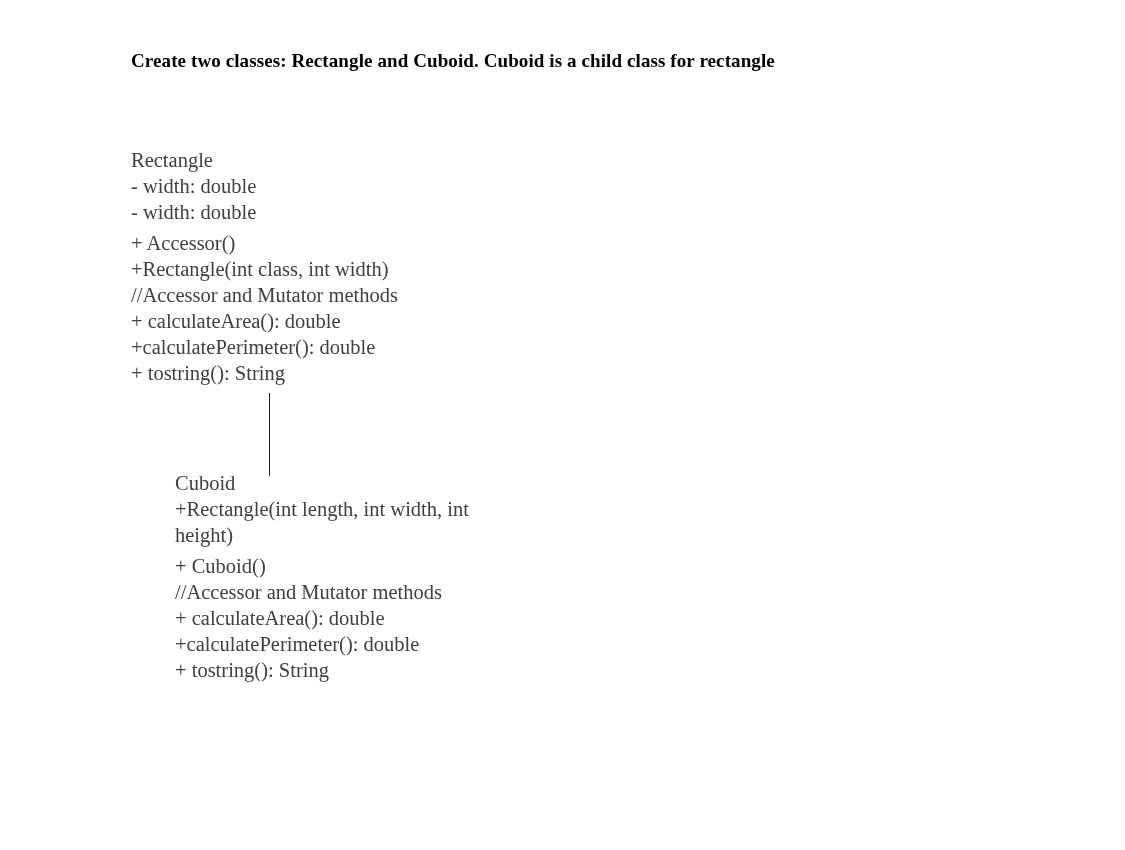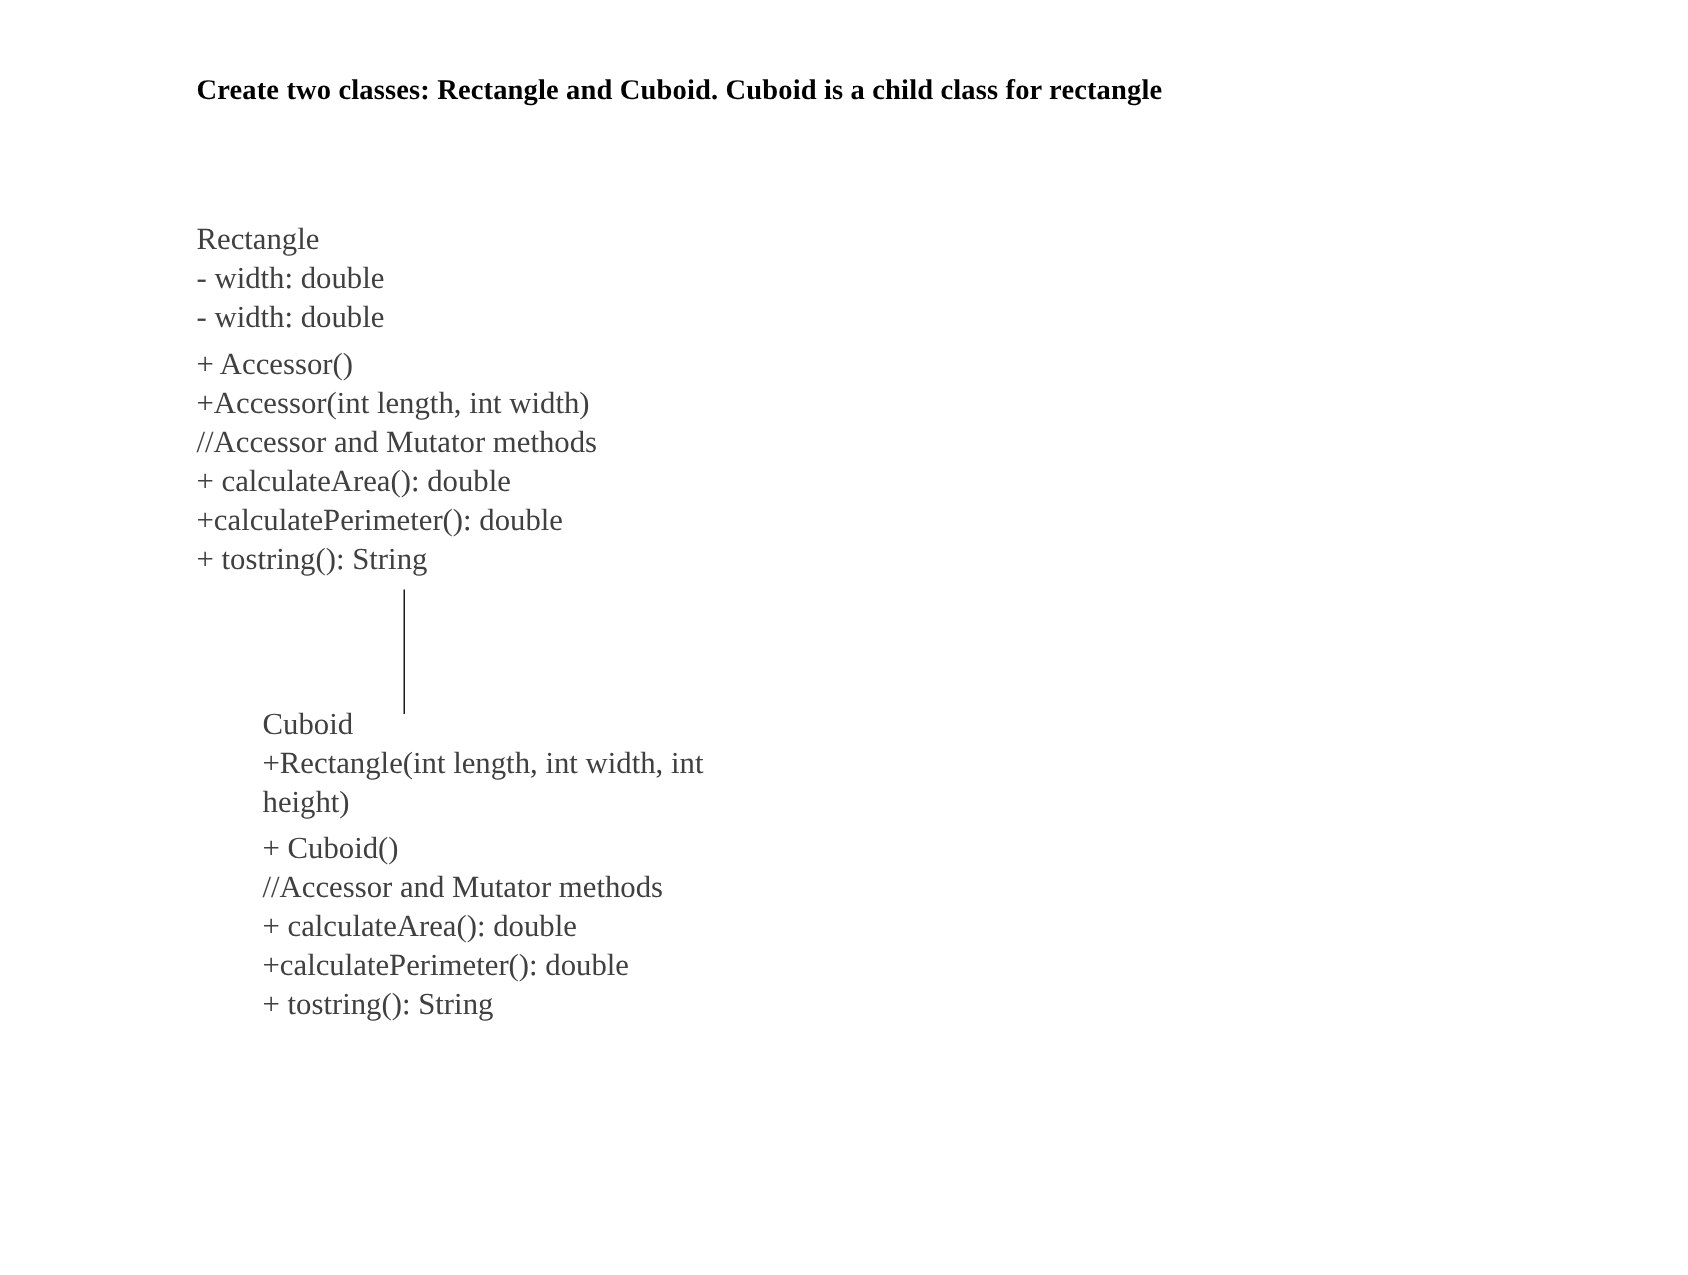--- a/index.html
+++ b/index.html
@@ -90,21 +90,21 @@
   <h1 class="doc-title">Create two classes: Rectangle and Cuboid. Cuboid is a child class for rectangle</h1>
 
   <div class="class-block" id="block-rectangle">
     <div class="class-name">Rectangle</div>
     <ul class="member-list">
       <li class="member">- width: double</li>
       <li class="member">- width: double</li>
     </ul>
     <ul class="member-list">
       <li class="member section-start">+ Accessor()</li>
-      <li class="member">+Accessor(int length, int width)</li>
+      <li class="member">+Rectangle(int class, int width)</li>
       <li class="member">//Accessor and Mutator methods</li>
       <li class="member">+ calculateArea(): double</li>
       <li class="member">+calculatePerimeter(): double</li>
       <li class="member">+ tostring(): String</li>
     </ul>
   </div>
 
   <div class="connector"></div>
 
   <div class="class-block" id="block-cuboid">

